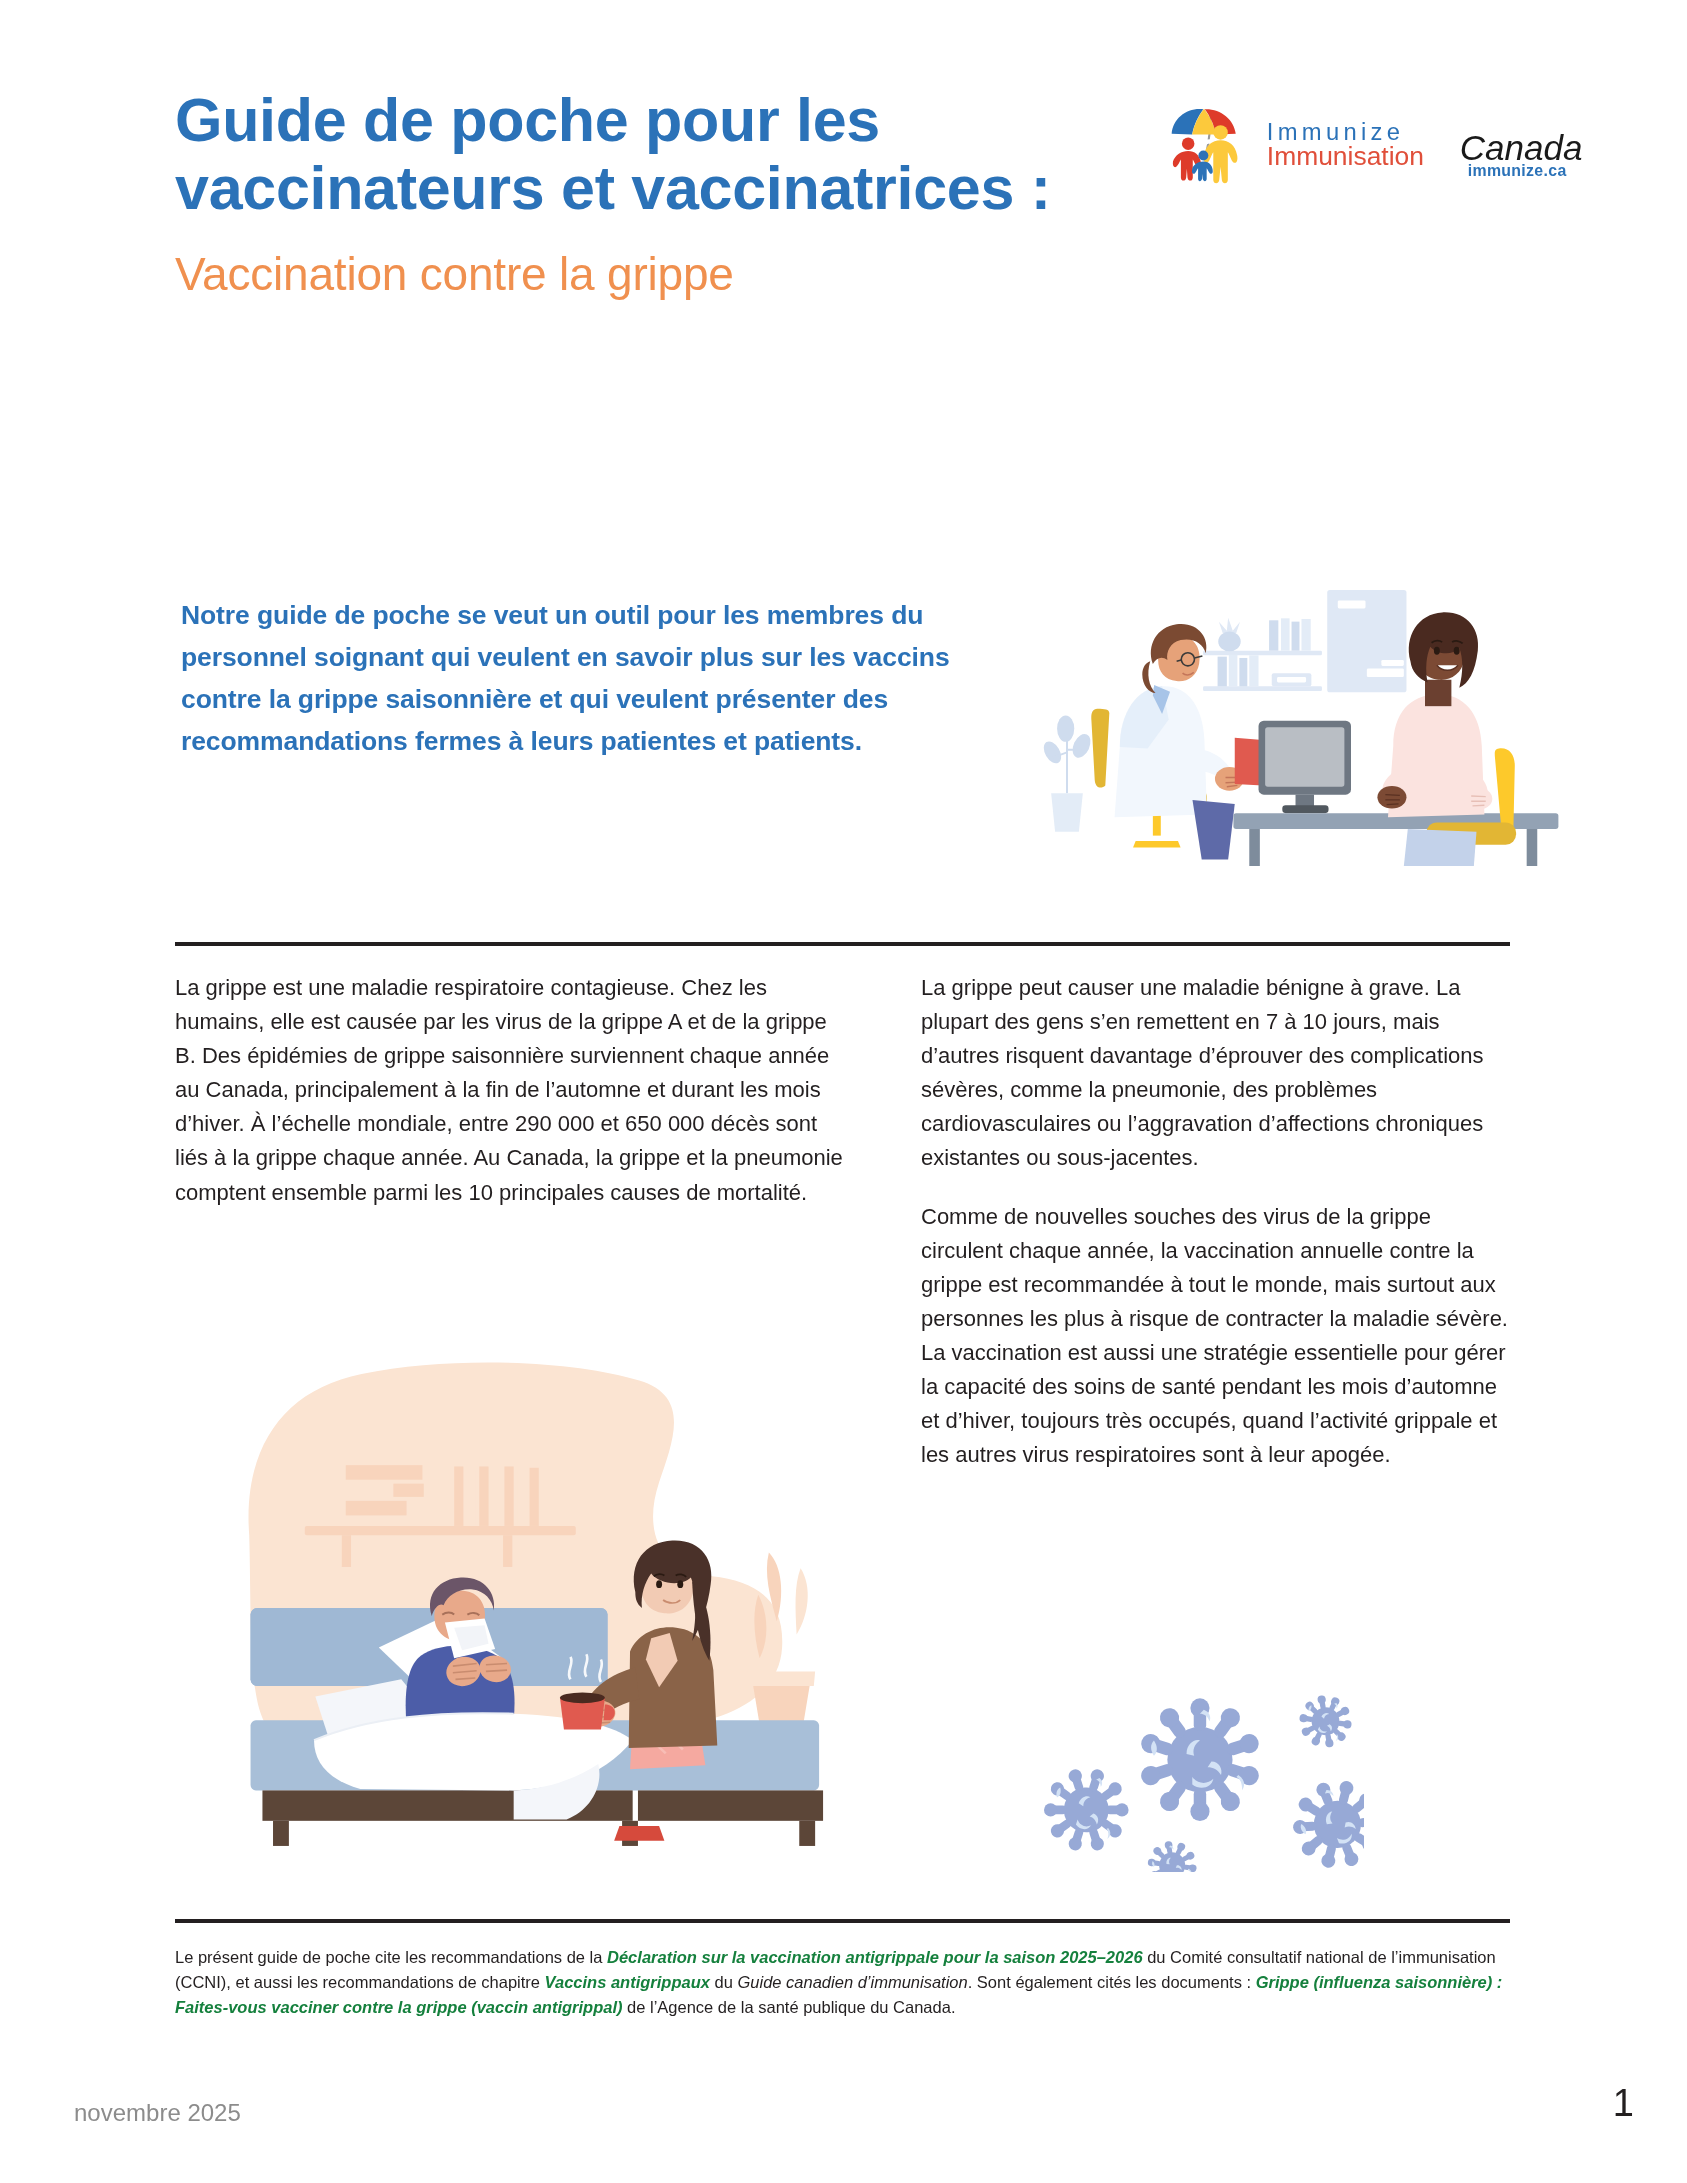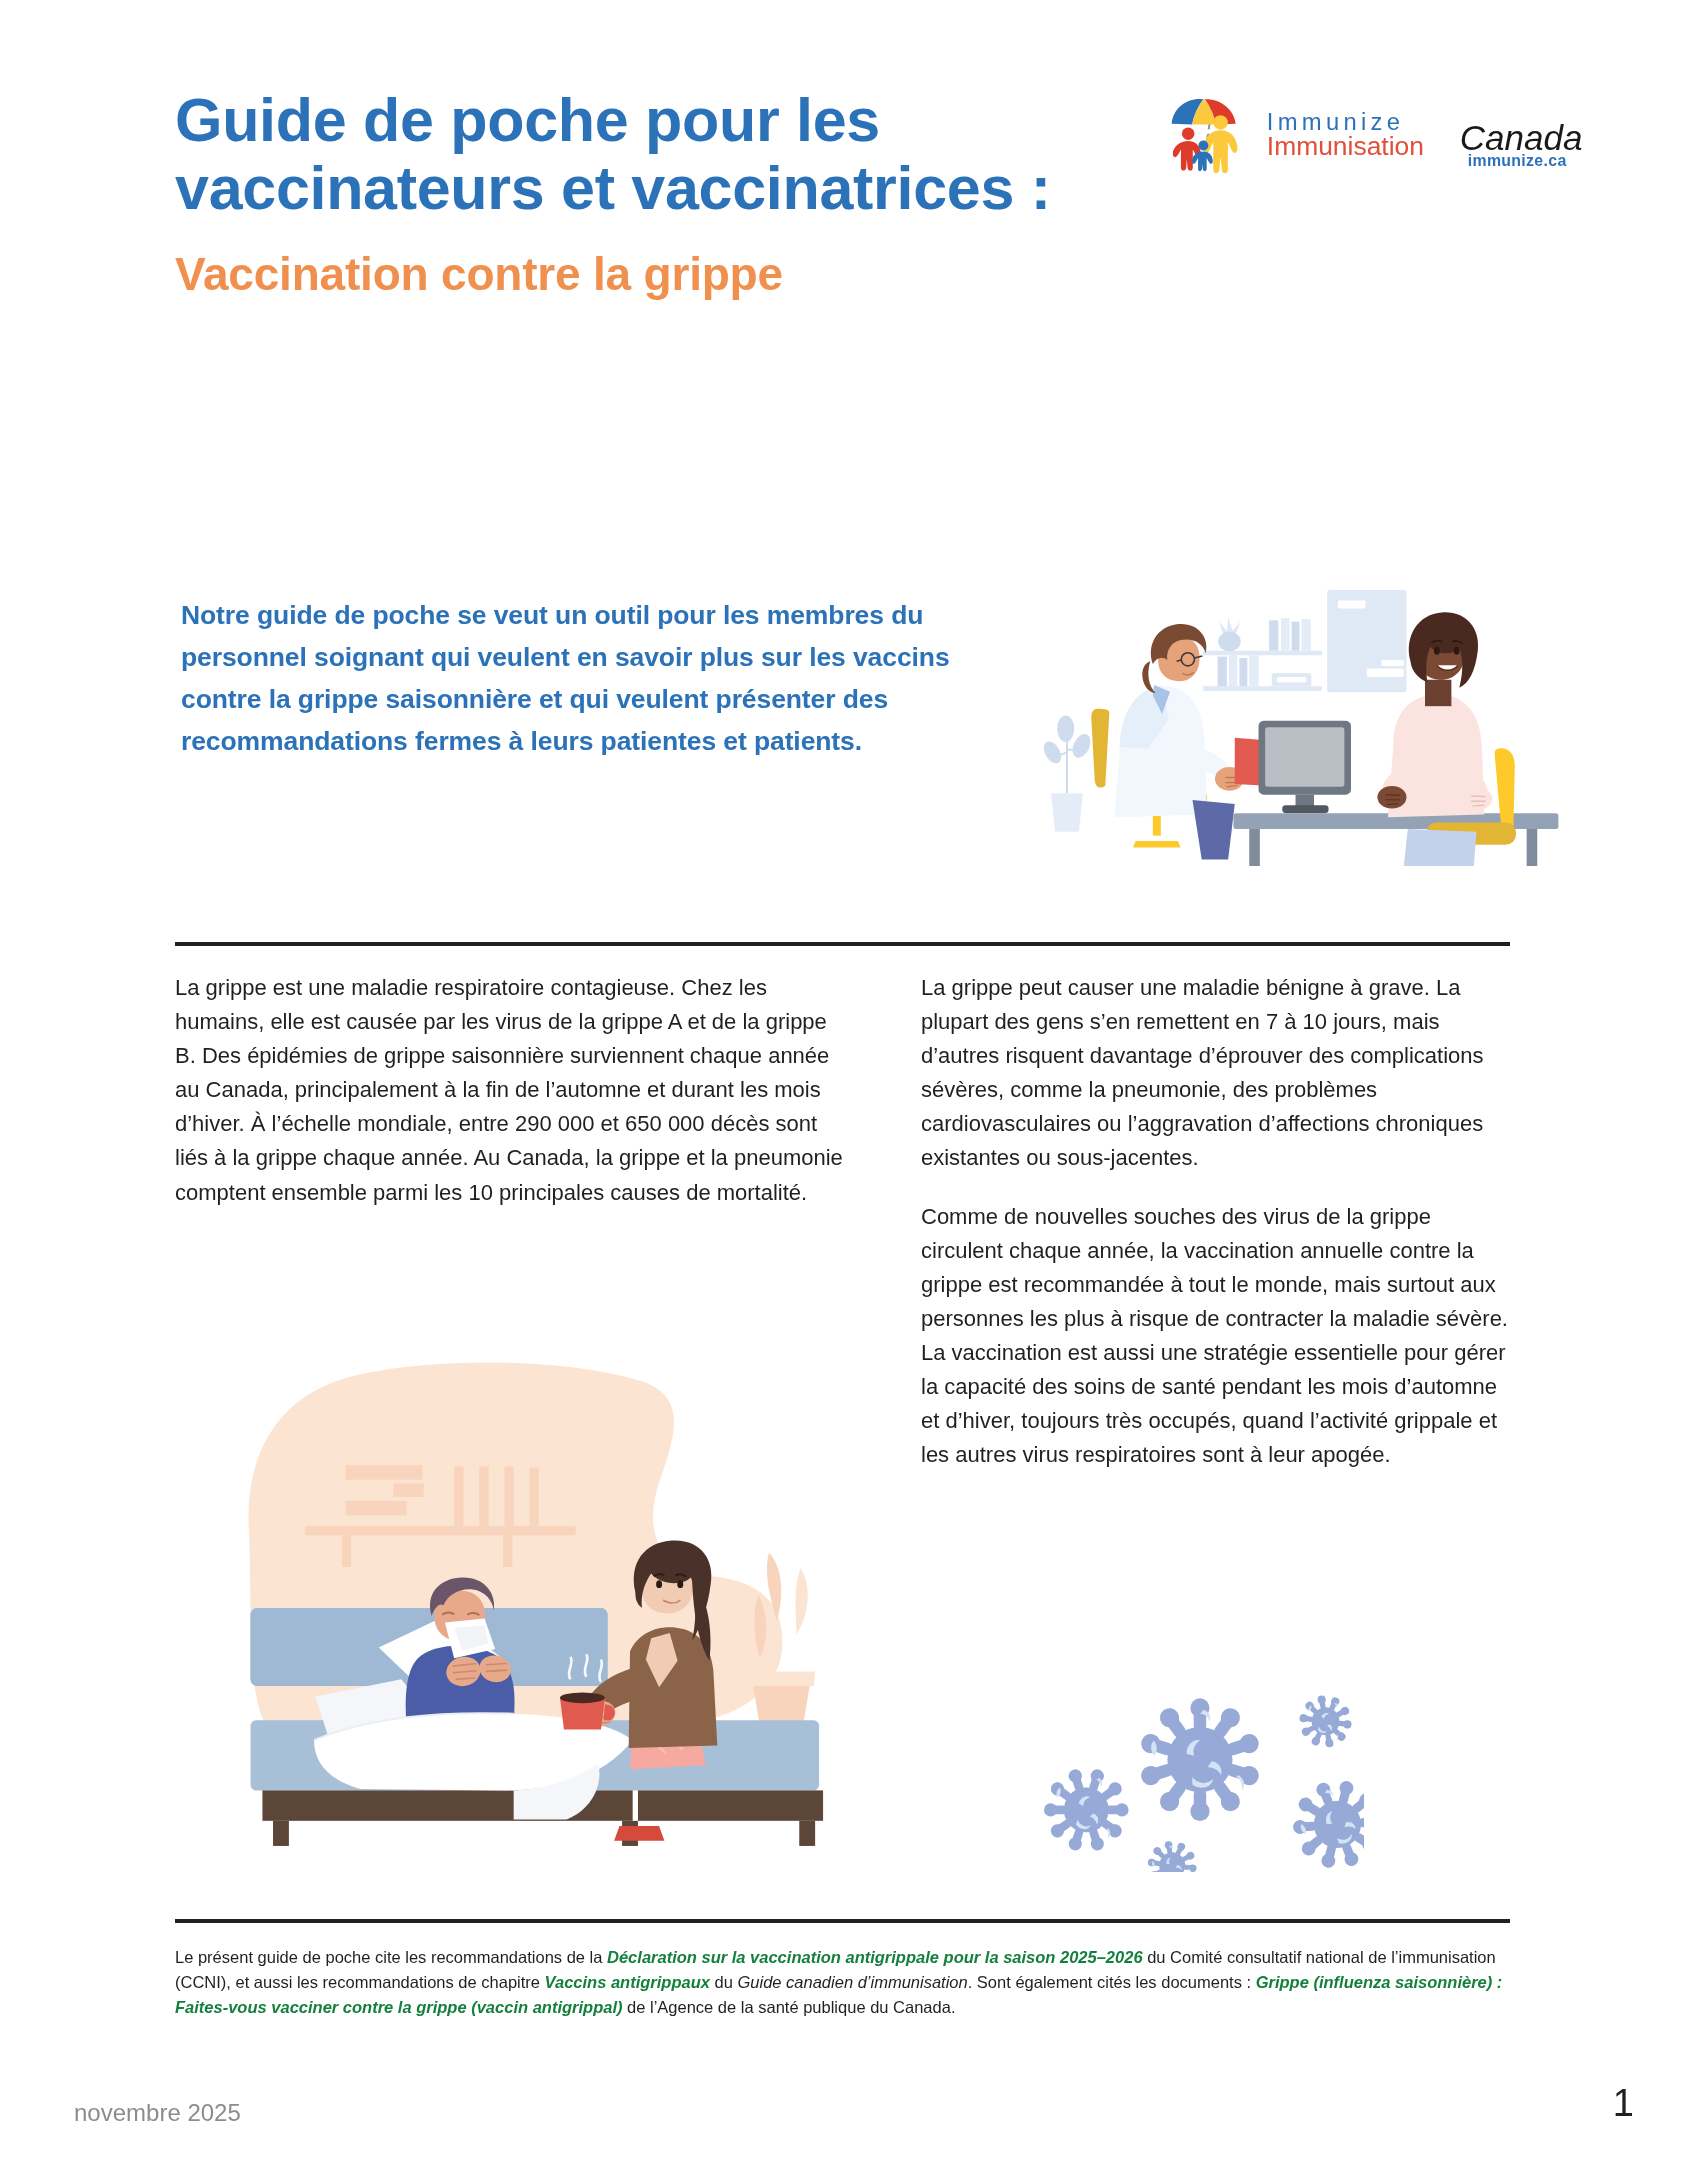--- a/index.html
+++ b/index.html
@@ -22,30 +22,30 @@
     color:#2B72B8;
     font-size:61px;
     font-weight:bold;
     line-height:1.12;
     letter-spacing:-0.3px;
     margin:0;
   }
   .title-sub {
     color:#F0904F;
     font-size:46px;
-    font-weight:bold;
+    font-weight:normal;
     line-height:1.28;
     letter-spacing:-0.2px;
     margin:0;
     padding-top:22.5px;
   }
   .title-sub .yr { display:block; }
 
   
-  .logo { position:absolute; left:1161px; top:92px; width:423px; height:86px; }
+  .logo { position:absolute; left:1161px; top:102px; width:423px; height:86px; }
   .logo svg { display:block; }
 
   
   .intro-wrap { position:absolute; left:6px; top:582px; width:1687px; height:344px; }
   .intro-text {
     position:absolute; left:167px; top:13.2px; width:814px;
     color:#2B72B8;
     font-size:26.5px;
     font-weight:bold;
     line-height:1.58;

